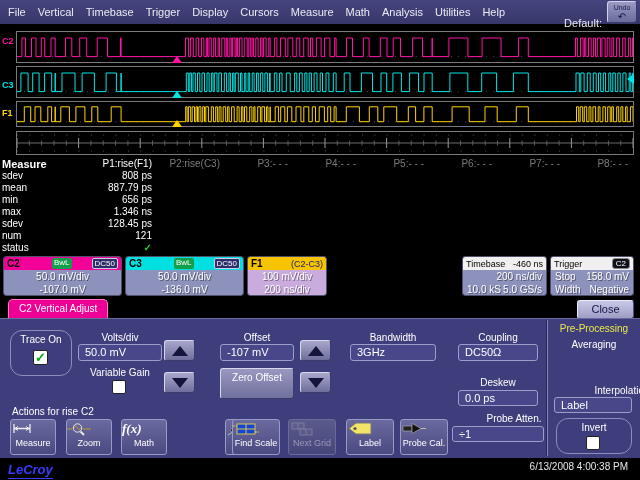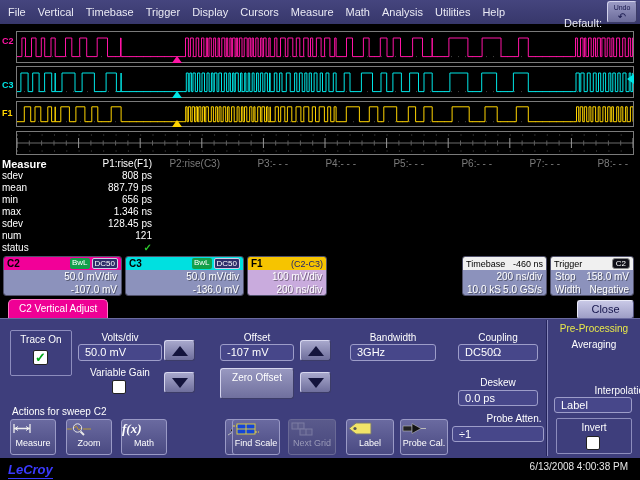--- a/index.html
+++ b/index.html
@@ -53,24 +53,24 @@
   #f1-desc { left:247px; width:80px; }
   #tb-desc { left:462px; width:85px; } #trg-desc { left:550px; width:84px; }
   .desc-head { height:13px; display:flex; justify-content:space-between;
     align-items:center; padding:0 3px; font-size:9px; }
   .desc-name { font-weight:bold; font-size:10px; color:#000; }
   #c2-desc .desc-head { background:#f20098; }
   #c3-desc .desc-head { background:#00e0e0; }
   #f1-desc .desc-head { background:#f6c400; }
   #tb-desc .desc-head, #trg-desc .desc-head { background:#f0f0f0; color:#000; }
   .desc-body { height:27px; background:#8c92bc; color:#fff; font-size:10px;
-    line-height:13px; padding:0 4px; text-align:right;
+    line-height:13px; padding:0 4px; text-align:center;
     text-shadow:1px 1px 0 rgba(0,0,0,.45); }
   #f1-desc .desc-body { background:#c9abdd; }
-  .badges { display:flex; }
+  .badges { display:flex;gap:18px; }
   .badge { font-size:8px; line-height:9px; padding:0 2px; border-radius:2px; margin-left:2px; }
   .badge-bwl { background:#13a04a; color:#fff; }
   .badge-dc50 { background:#2e2e6a; color:#fff; border:1px solid #cfcfe8; }
   .badge-src { background:#101018; color:#fff; border:1px solid #888;
     border-radius:3px; font-size:8px; line-height:9px; padding:0 3px; }
   .d-row { display:flex; justify-content:space-between; }
   .d-row.right-only { justify-content:flex-end; }
   .f1-src { color:#20206e; font-size:9px; }
   
   #dlg-tab { position:absolute; left:8px; top:299px; height:19px;
@@ -80,21 +80,21 @@
     background:linear-gradient(#c8c8e6,#9e9ec6); color:#15154c; font-size:11px;
     text-align:center; line-height:17px; border:1px solid;
     border-color:#eaeaf8 #50507a #50507a #eaeaf8; border-radius:3px; }
   #dlg-body { position:absolute; left:0; top:318px; width:640px; height:140px;
     background:#3e3e7c; border-top:1px solid #6a6aa0; }
   .dlg-label { position:absolute; color:#fff; font-size:10px; text-align:center; }
   .dlg-label.yellow { color:#e8e84a; }
   .field { position:absolute; height:17px; background:#47478a;
     border:1px solid #9d9dc9; border-radius:3px; color:#fff; font-size:11px;
     line-height:15px; padding:0 6px; }
-  .grp { position:absolute; border:1px solid #8d8dbd; border-radius:2px; }
+  .grp { position:absolute; border:1px solid #8d8dbd; border-radius:12px; }
   .grp .g-label { display:block; color:#fff; font-size:10px; text-align:center; margin-top:3px; }
   .checkbox { position:absolute; width:14px; height:14px; background:#fff;
     border:1px solid #222; border-radius:2px; text-align:center; }
   .checkbox .check { display:none; color:#00a818; font-weight:bold; font-size:13px; line-height:13px; }
   .checkbox.checked .check { display:block; }
   .spin { position:absolute; width:31px; height:21px;
     background:linear-gradient(#a8a8cc,#6e6e9c); border:1px solid;
     border-color:#d6d6ee #3c3c68 #3c3c68 #d6d6ee; border-radius:3px;
     display:flex; align-items:center; justify-content:center; }
   .tri-up { width:0; height:0; border-left:8px solid transparent;
@@ -420,21 +420,21 @@
   <div id="divider"></div>
   <div class="dlg-label yellow" style="left:550px;top:323px;width:88px">Pre-Processing</div>
   <div class="dlg-label" style="left:552px;top:339px;width:84px">Averaging</div>
   <div class="dlg-label" style="left:572px;top:385px;width:100px">Interpolation</div>
   <div class="field" style="left:554px;top:397px;width:78px;height:16px">Label</div>
   <div class="grp" style="left:556px;top:418px;width:76px;height:36px">
     <span class="g-label">Invert</span>
   </div>
   <div class="checkbox" style="left:586px;top:436px"></div>
 
-  <div class="dlg-label" style="left:12px;top:406px;width:140px;text-align:left">Actions for sweep C2</div>
+  <div class="dlg-label" style="left:12px;top:406px;width:140px;text-align:left">Actions for rise C2</div>
   <div id="actions-row">
       <div class="action-btn" style="left: 10px; width: 46px;">
         <span class="a-icon">
           <svg width="22" height="13" viewBox="0 0 22 13">
             <path d="M3 2v9M19 2v9M3 6.5h16" stroke="#eee" stroke-width="1.3" fill="none"></path>
             <path d="M7 4.5l-3 2 3 2M15 4.5l3 2-3 2" stroke="#eee" fill="none"></path>
           </svg>
         </span>
         <span class="a-label">Measure</span>
       </div>

